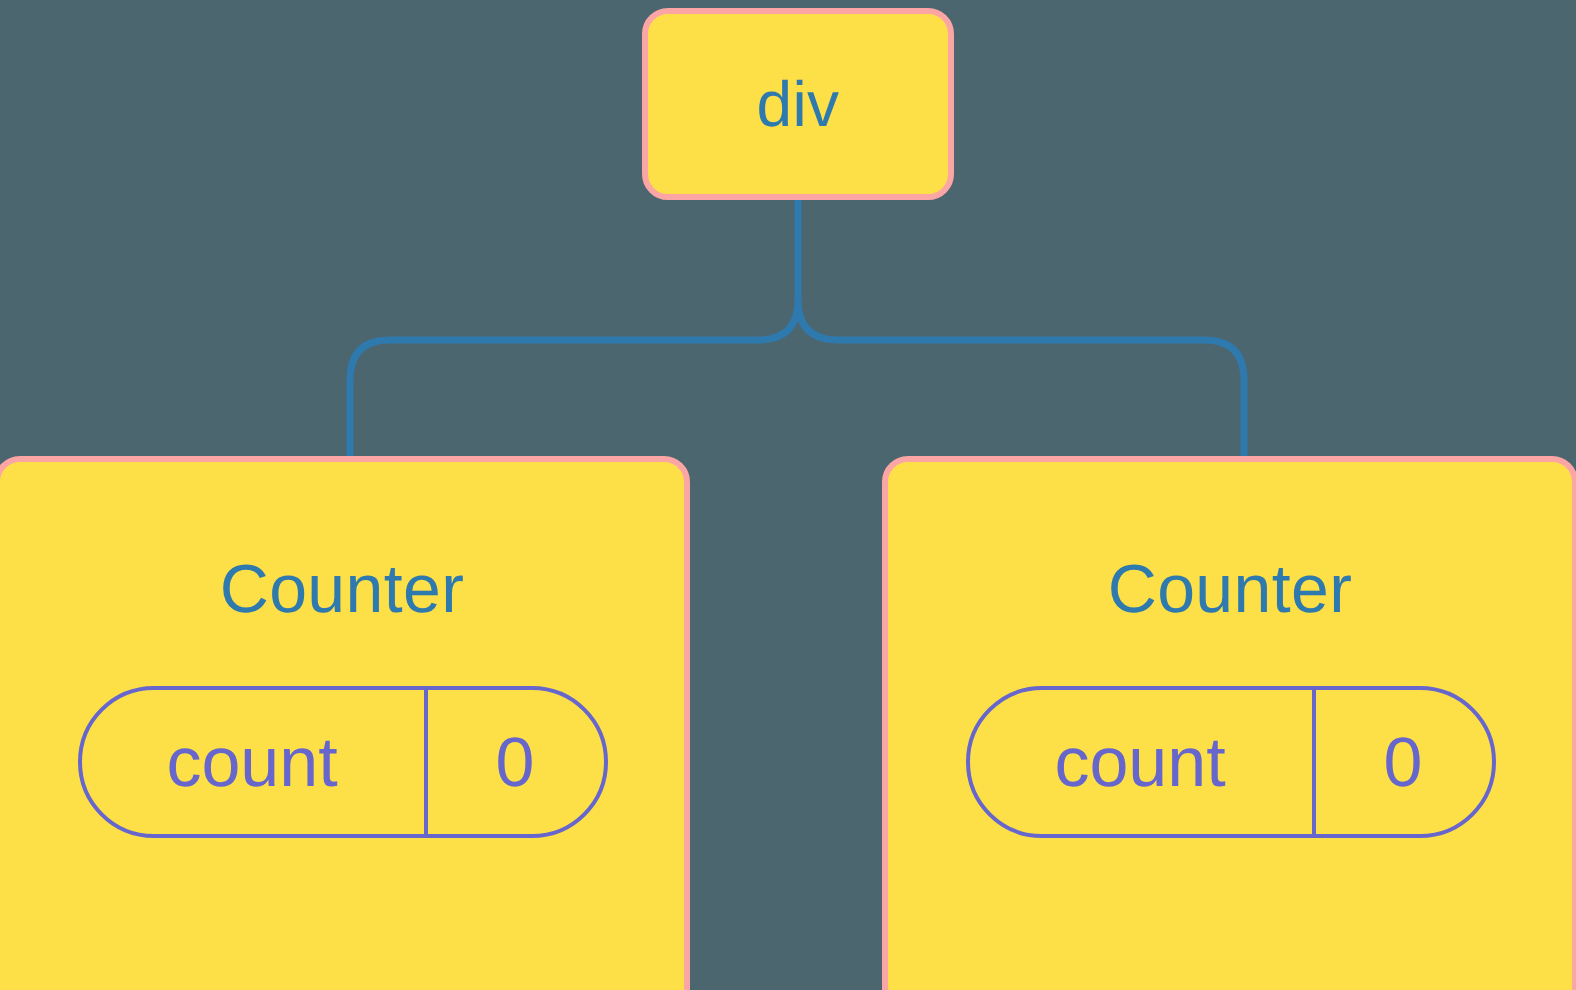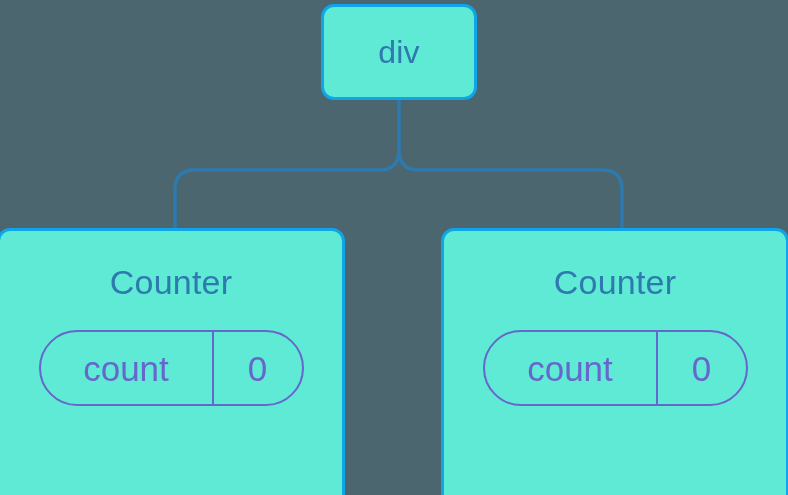--- a/index.html
+++ b/index.html
@@ -22,22 +22,22 @@
     left: 0;
     top: 0;
     width: 788px;
     height: 495px;
     z-index: 1;
   }
   
   .node {
     position: absolute;
     box-sizing: border-box;
-    background: #5eead4;
-    border: 3px solid #0ea5e9;
+    background: #fde047;
+    border: 3px solid #fca5a5;
     border-radius: 13px;
     z-index: 2;
     display: flex;
     flex-direction: column;
     align-items: center;
   }
   
   .node-root {
     left: 321px;
     top: 4px;
@@ -59,21 +59,21 @@
   }
   .node-child.left {
     left: -3px;
   }
   .node-child.right {
     left: 441px;
   }
   .node-child .node-title {
     font-size: 34px;
     color: #2e79ad;
-    margin-top: 34px;
+    margin-top: 47px;
     line-height: 1;
     letter-spacing: 0.2px;
   }
   
   .state-pill {
     box-sizing: border-box;
     margin-top: 31px;
     width: 265px;
     height: 76px;
     border: 2px solid #6666cc;

